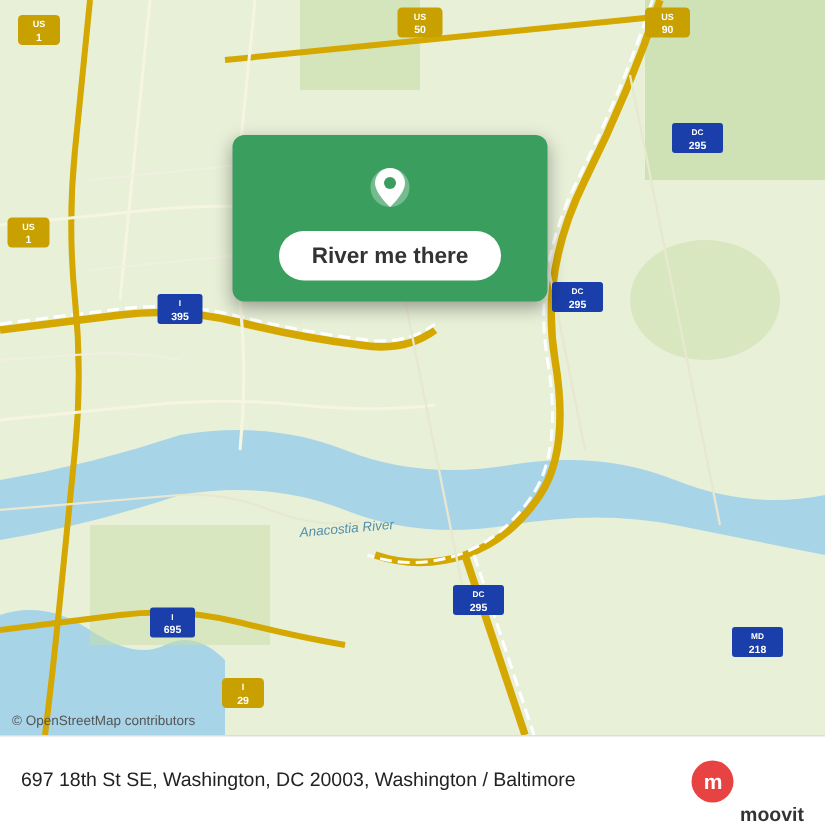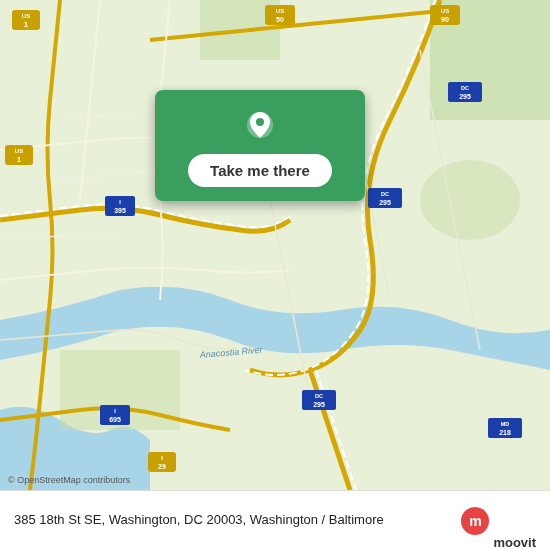--- a/index.html
+++ b/index.html
@@ -204,25 +204,25 @@
   </svg>
 
   <div class="location-card">
 
     <svg class="pin-icon" viewBox="0 0 38 38" xmlns="http://www.w3.org/2000/svg">
       <circle cx="19" cy="19" r="13" fill="white" opacity="0.3"></circle>
       <circle cx="19" cy="19" r="8" fill="white" opacity="0.7"></circle>
       <path d="M19 6 C13.5 6 9 10.5 9 16 C9 23 19 32 19 32 C19 32 29 23 29 16 C29 10.5 24.5 6 19 6 Z" fill="white"></path>
       <circle cx="19" cy="16" r="4" fill="#3a9e5f"></circle>
     </svg>
-    <button class="take-me-there-btn">Take me there</button>
+    <button class="take-me-there-btn">River me there</button>
   </div>
 </div>
 
 <div id="bottom-bar">
-  <span class="address-text">385 18th St SE, Washington, DC 20003, Washington / Baltimore</span>
+  <span class="address-text">697 18th St SE, Washington, DC 20003, Washington / Baltimore</span>
   <div class="moovit-logo">
     <div class="moovit-m">
       <span>m</span>
     </div>
     <span class="moovit-text">moovit</span>
   </div>
 </div>
 
 </body></html>

